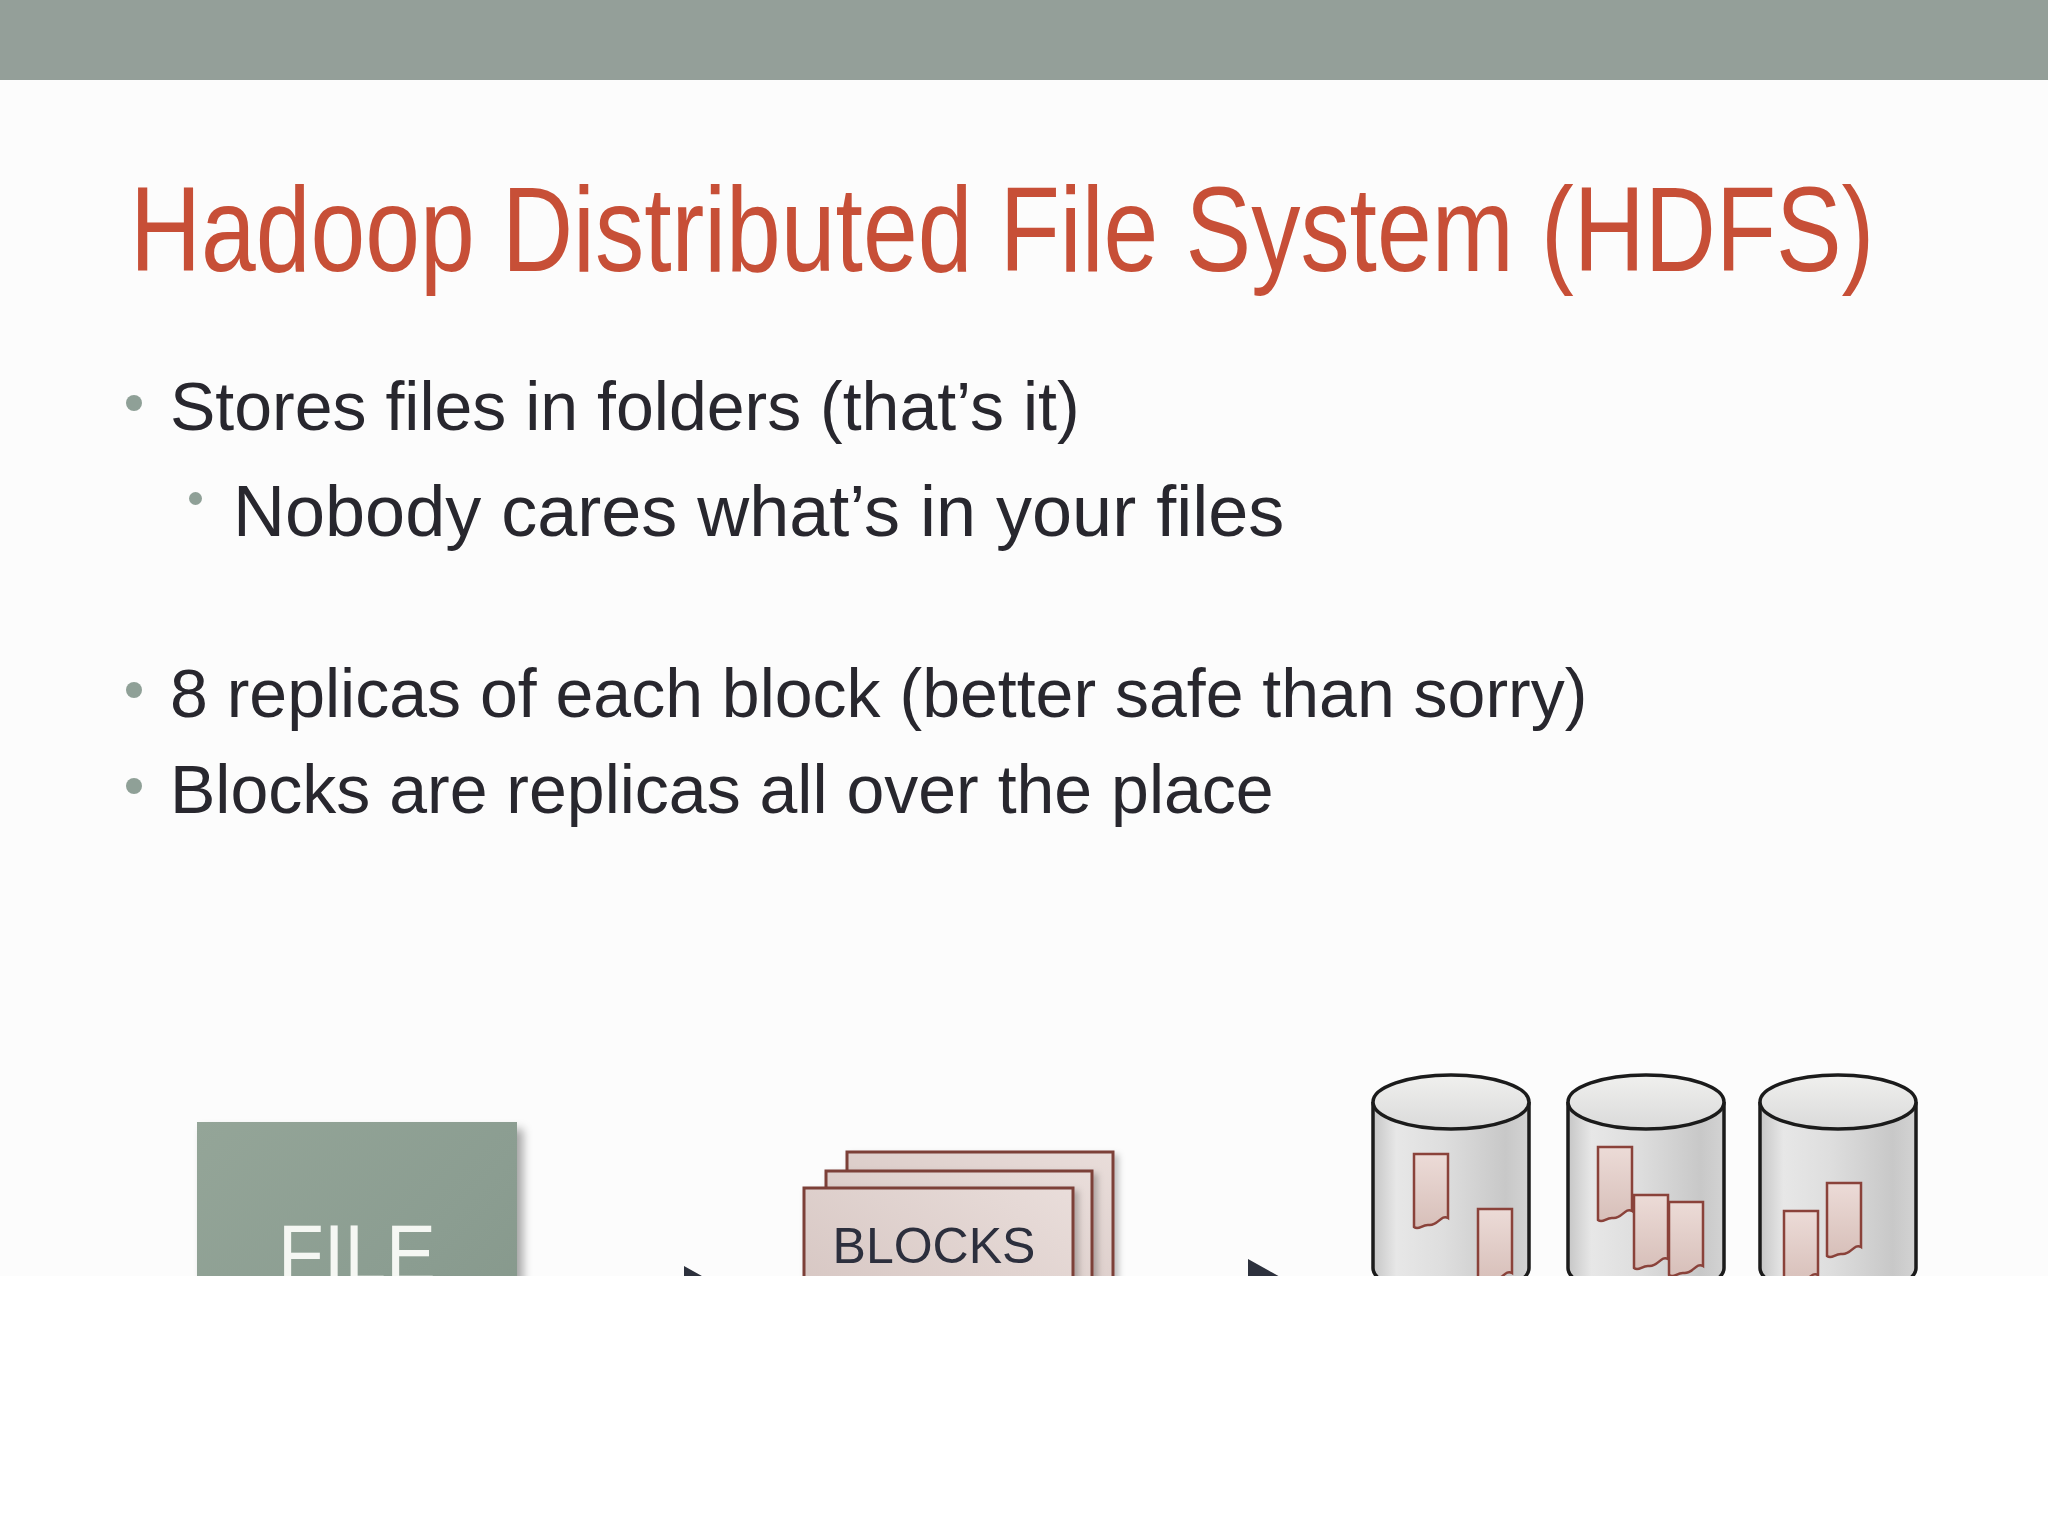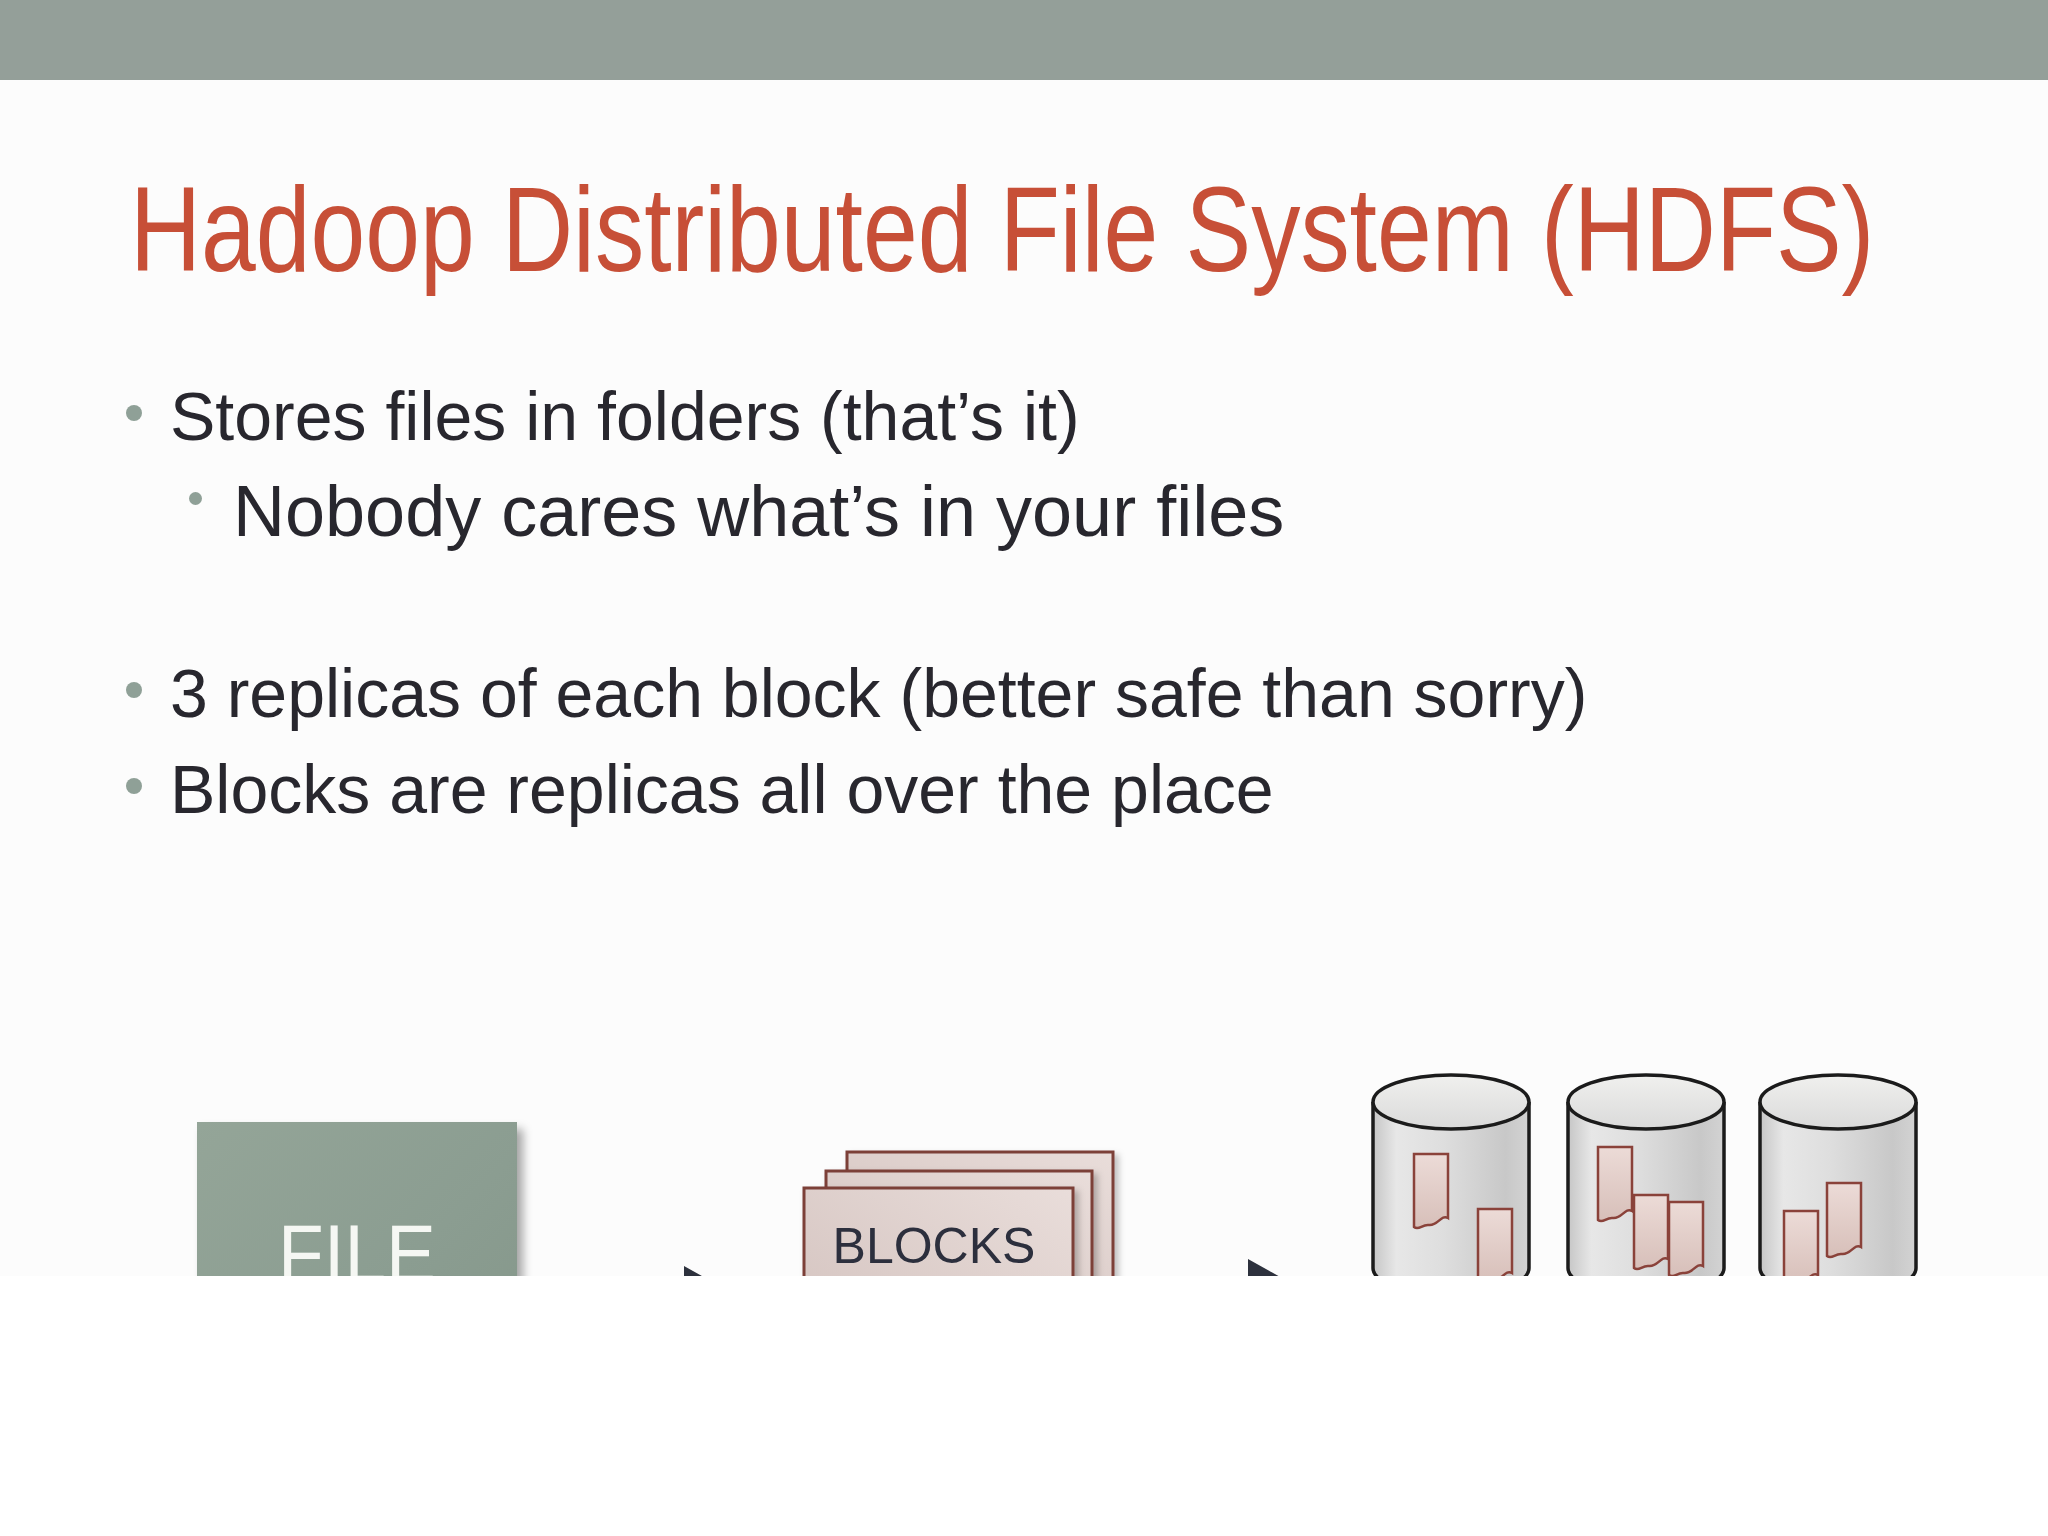--- a/index.html
+++ b/index.html
@@ -24,21 +24,21 @@
     color:var(--body_text,#28272e);white-space:nowrap;
   }
   .bullet .dot{
     border-radius:50%;flex:0 0 auto;
     background:var(--bullet_dot,#8fa097);
   }
   .bullet.l1{left:126px;font-size:68px;}
   .bullet.l1 .dot{width:16px;height:16px;margin:28px 28px 0 0;}
   .bullet.l2{left:189px;font-size:72px;}
   .bullet.l2 .dot{width:13px;height:13px;margin:22px 31px 0 0;}
-  .b1{top:377px;} .b2{top:470px;} .b3{top:554px;} .b4{top:654px;} .b5{top:750px;}
+  .b1{top:367px;} .b2{top:470px;} .b3{top:554px;} .b4{top:654px;} .b5{top:750px;}
   .diagram{position:absolute;left:0;top:0;width:2048px;height:1536px;}
   .sheet{fill:url(#sheetGrad);stroke:var(--sheet_border,#7b3f39);stroke-width:3;}
   .cyl-body{fill:url(#cylGrad);stroke:var(--cylinder_stroke,#1b1b1b);stroke-width:3.5;}
   .cyl-top{fill:url(#cylTopGrad);stroke:var(--cylinder_stroke,#1b1b1b);stroke-width:3.5;}
   .tag-shape{fill:url(#tagGrad);stroke:var(--tag_border,#8a423a);stroke-width:2.5;}
   .arrow{fill:var(--arrow,#2d313d);}
   .file-label{
     font-family:"Liberation Sans",sans-serif;font-size:82px;
     fill:var(--file_label_text,#f5f7f3);
   }
@@ -59,21 +59,21 @@
   <div class="bullet l1 b1">
     <span class="dot"></span>
     <span>Stores files in folders (that’s it)</span>
   </div>
   <div class="bullet l2 b2">
     <span class="dot"></span>
     <span>Nobody cares what’s in your files</span>
   </div>
   <div class="bullet l1 b4">
     <span class="dot"></span>
-    <span>3 replicas of each block (better safe than sorry)</span>
+    <span>8 replicas of each block (better safe than sorry)</span>
   </div>
   <div class="bullet l1 b5">
     <span class="dot"></span>
     <span>Blocks are replicas all over the place</span>
   </div>
 
   <svg class="diagram" viewBox="0 0 2048 1536">
     <defs>
       <linearGradient id="fileGrad" x1="0" y1="0" x2="1" y2="1">
         <stop offset="0" stop-color="#94a598"></stop>

